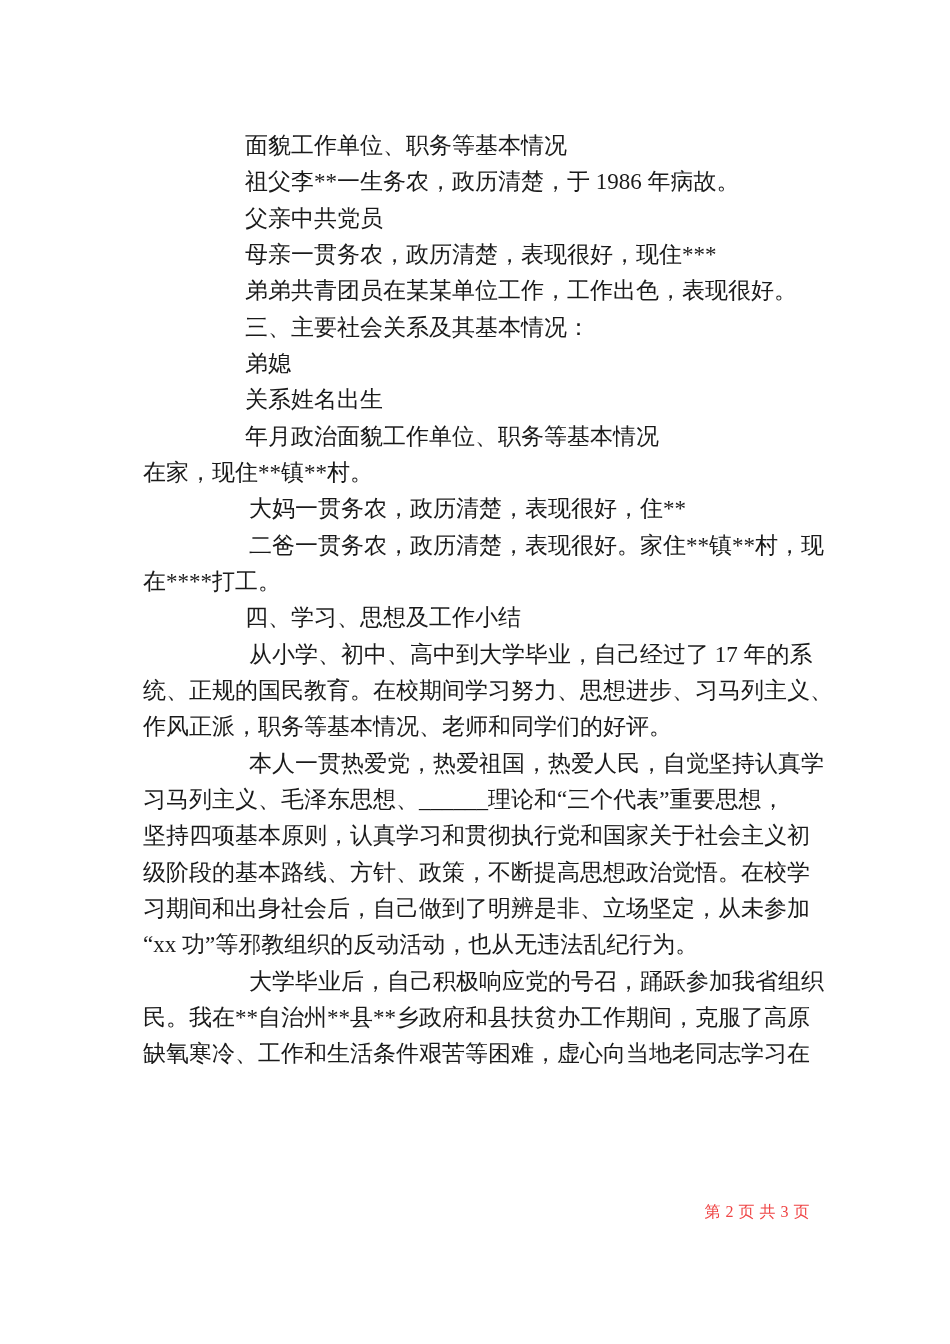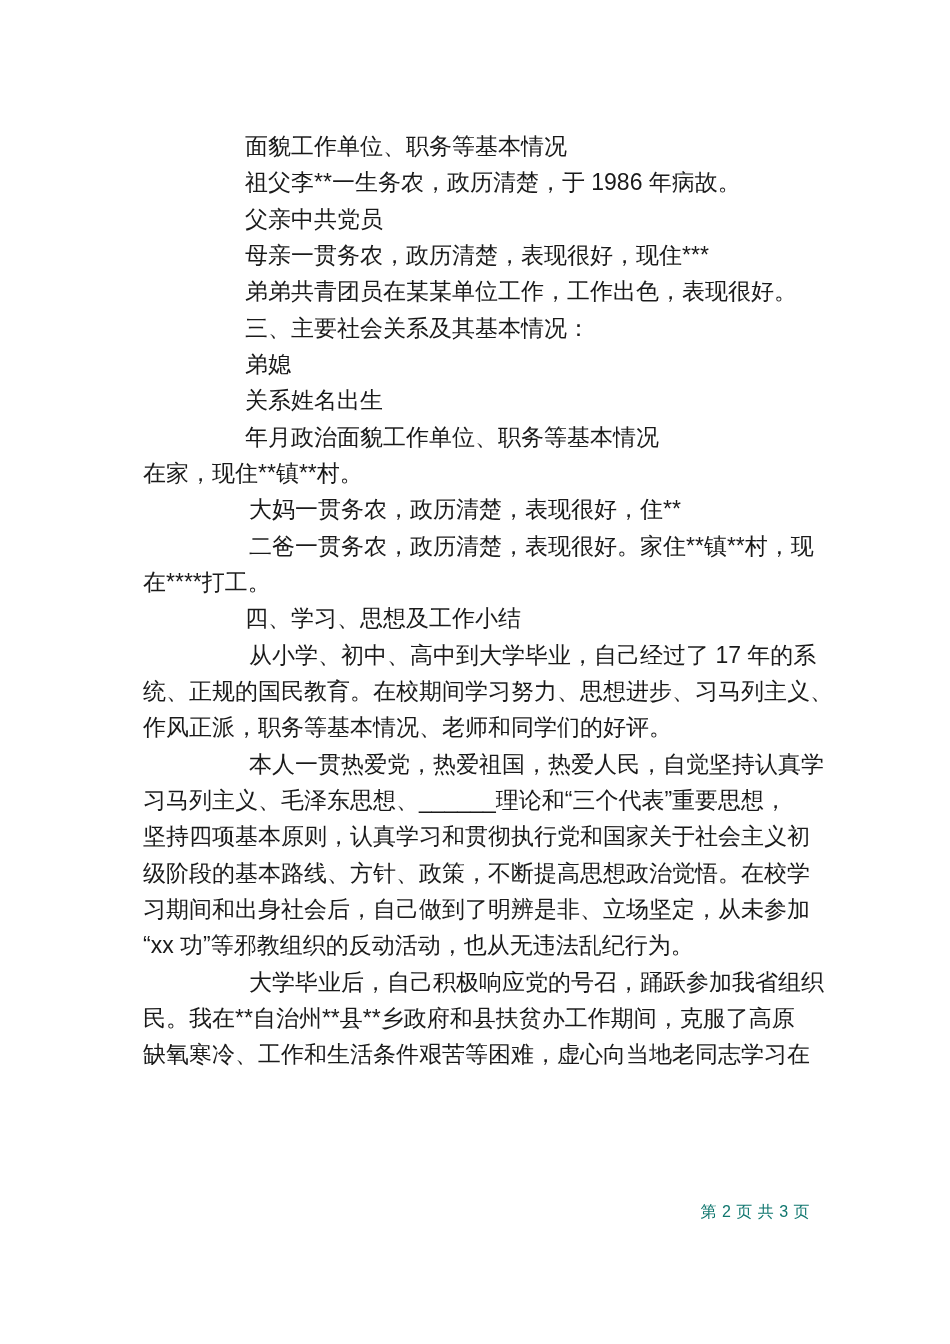--- a/index.html
+++ b/index.html
@@ -6,21 +6,21 @@
     margin: 0;
     padding: 0;
     background: #ffffff;
   }
   .page {
     position: relative;
     width: 950px;
     height: 1344px;
     background: #ffffff;
     overflow: hidden;
-    font-family: Liberation Sans, sans-serif;
+    font-family: Liberation Serif, serif;
     color: #1a1a1a;
   }
   .body-text {
     position: absolute;
     left: 143px;
     top: 128px;
     width: 667px;
     font-size: 23px;
   }
   .line {
@@ -31,21 +31,21 @@
   .ind-cont { padding-left: 0; }
   .ind-list { padding-left: 102px; }
   .ind-para { padding-left: 106px; }
   .footer {
     position: absolute;
     right: 140px;
     top: 1199px;
     font-size: 16px;
     line-height: 26px;
     letter-spacing: 0.5px;
-    color: #0f766e;
+    color: #ef4444;
   }
 </style>
 </head>
 <body>
 
 <div class="page">
   <div class="body-text" id="document-body">
       <div class="line ind-list">面貌工作单位、职务等基本情况</div>
       <div class="line ind-list">祖父李**一生务农，政历清楚，于 1986 年病故。</div>
       <div class="line ind-list">父亲中共党员</div>

